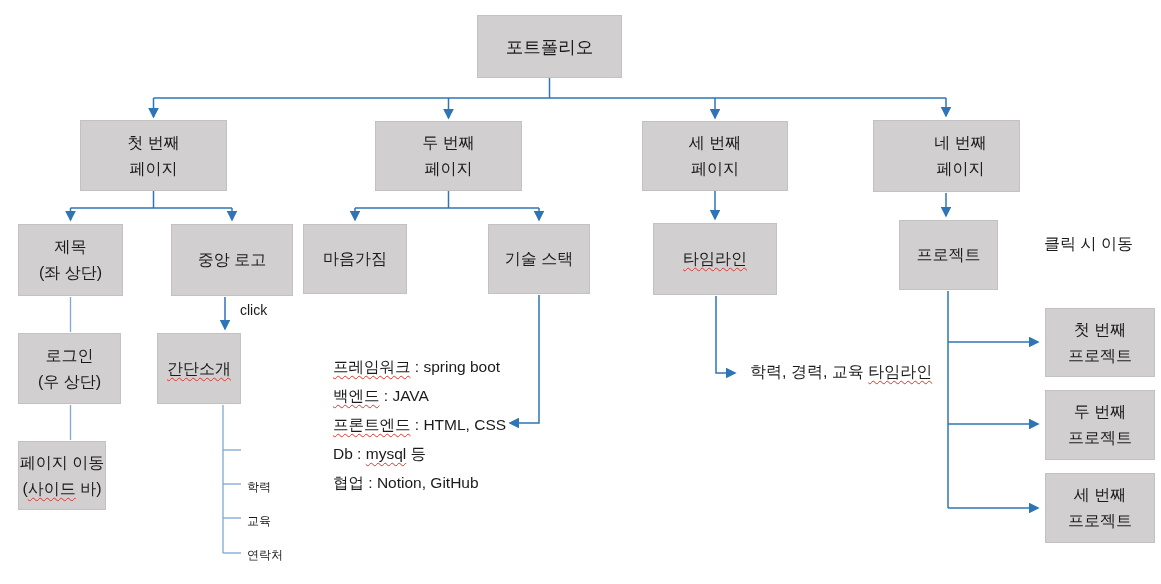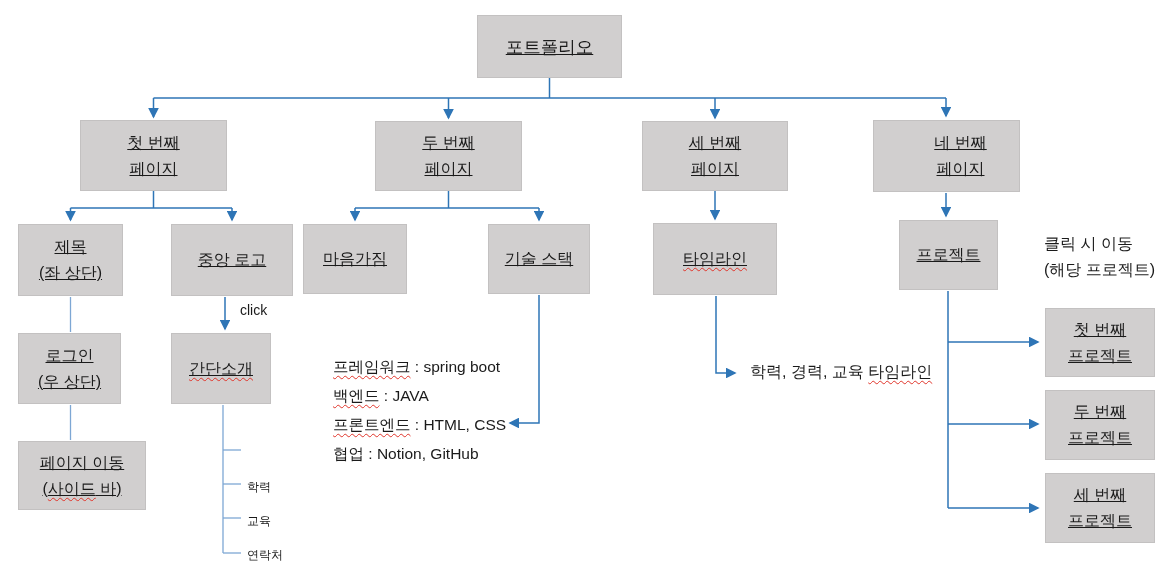--- a/index.html
+++ b/index.html
@@ -12,21 +12,21 @@
     font-family:"Liberation Sans","DejaVu Sans",sans-serif;color:var(--text);
     overflow:hidden;
   }
   .edges{position:absolute;left:0;top:0;width:1161px;height:584px;}
   .c-main{stroke:var(--arrow);stroke-width:1.5;fill:none;}
   .c-light{stroke:var(--line);stroke-width:1.3;fill:none;}
   .ah{fill:var(--arrow);}
   .box{
     position:absolute;background:var(--box-fill);border:1px solid var(--box-border);
     display:flex;flex-direction:column;align-items:center;justify-content:center;
-    text-align:center;font-size:16px;line-height:26px;box-sizing:border-box;text-decoration:underline;
+    text-align:center;font-size:16px;line-height:26px;box-sizing:border-box;
   }
   .box span{display:block;}
   .box .inline-parts{display:block;}
   .box .inline-parts span{display:inline;}
   .root-box{font-size:17.5px;}
   .note{position:absolute;font-size:15.5px;white-space:nowrap;}
   .note span{white-space:nowrap;}
   .sq{
     text-decoration-line:underline;text-decoration-style:wavy;
     text-decoration-color:var(--squiggle);text-decoration-thickness:1px;
@@ -108,25 +108,25 @@
     <span>제목</span>
     <span>(좌 상단)</span>
   </div>
   <div class="box" style="left:171px;top:224px;width:122px;height:72px;">
     <span>중앙 로고</span>
   </div>
   <div class="box" style="left:18px;top:333px;width:103px;height:71px;">
     <span>로그인</span>
     <span>(우 상단)</span>
   </div>
-  <div class="box" style="left:18px;top:441px;width:128px;height:69px;">
+  <div class="box" style="left:18px;top:441px;width:88px;height:69px;">
     <span>페이지 이동</span>
     <span class="inline-parts"><span>(</span><span class="sq">사이드</span><span> 바)</span></span>
   </div>
-  <div class="box" style="left:171px;top:333px;width:100px;height:71px;align-items:center;">
+  <div class="box" style="left:157px;top:333px;width:84px;height:71px;align-items:center;">
     <span class="sq">간단소개</span>
   </div>
 
   <div class="note" style="left:240px;top:302px;font-size:14px;">
     <span>click</span>
   </div>
 
   <div class="note intro-col" style="left:247px;top:430px;font-size:12px;margin-top:40px;">
     <div><span>학력</span><span class="sq"></span><span></span></div>
     <div><span>교육</span><span class="sq"></span><span></span></div>
@@ -138,36 +138,36 @@
     <span>마음가짐</span>
   </div>
   <div class="box" style="left:488px;top:224px;width:102px;height:70px;">
     <span>기술 스택</span>
   </div>
 
   <div class="note tech-col" style="left:333px;top:352px;">
     <div><span></span><span class="sq">프레임워크</span><span> : spring boot</span></div>
     <div><span></span><span class="sq">백엔드</span><span> : JAVA</span></div>
     <div><span></span><span class="sq">프론트엔드</span><span> : HTML, CSS</span></div>
+    <div><span>Db : </span><span class="sq">mysql</span><span> 등</span></div>
     <div><span>협업 : Notion, GitHub</span><span class="sq"></span><span></span></div>
   </div>
 
   <div class="box" style="left:653px;top:223px;width:124px;height:72px;">
     <span class="sq">타임라인</span>
   </div>
   <div class="note" style="left:750px;top:362px;font-size:16px;">
     <span>학력, 경력, 교육 </span><span class="sq">타임라인</span><span></span>
   </div>
 
   <div class="box" style="left:899px;top:220px;width:99px;height:70px;">
     <span>프로젝트</span>
   </div>
   <div class="note proj-note" style="left:1044px;top:231px;font-size:16px;">
     <div>클릭 시 이동</div>
-    <div>(해당 프로젝트)</div>
   </div>
 
   <div class="box" style="left:1045px;top:308px;width:110px;height:69px;">
     <span>첫 번째</span>
     <span>프로젝트</span>
   </div>
   <div class="box" style="left:1045px;top:390px;width:110px;height:70px;">
     <span>두 번째</span>
     <span>프로젝트</span>
   </div>

